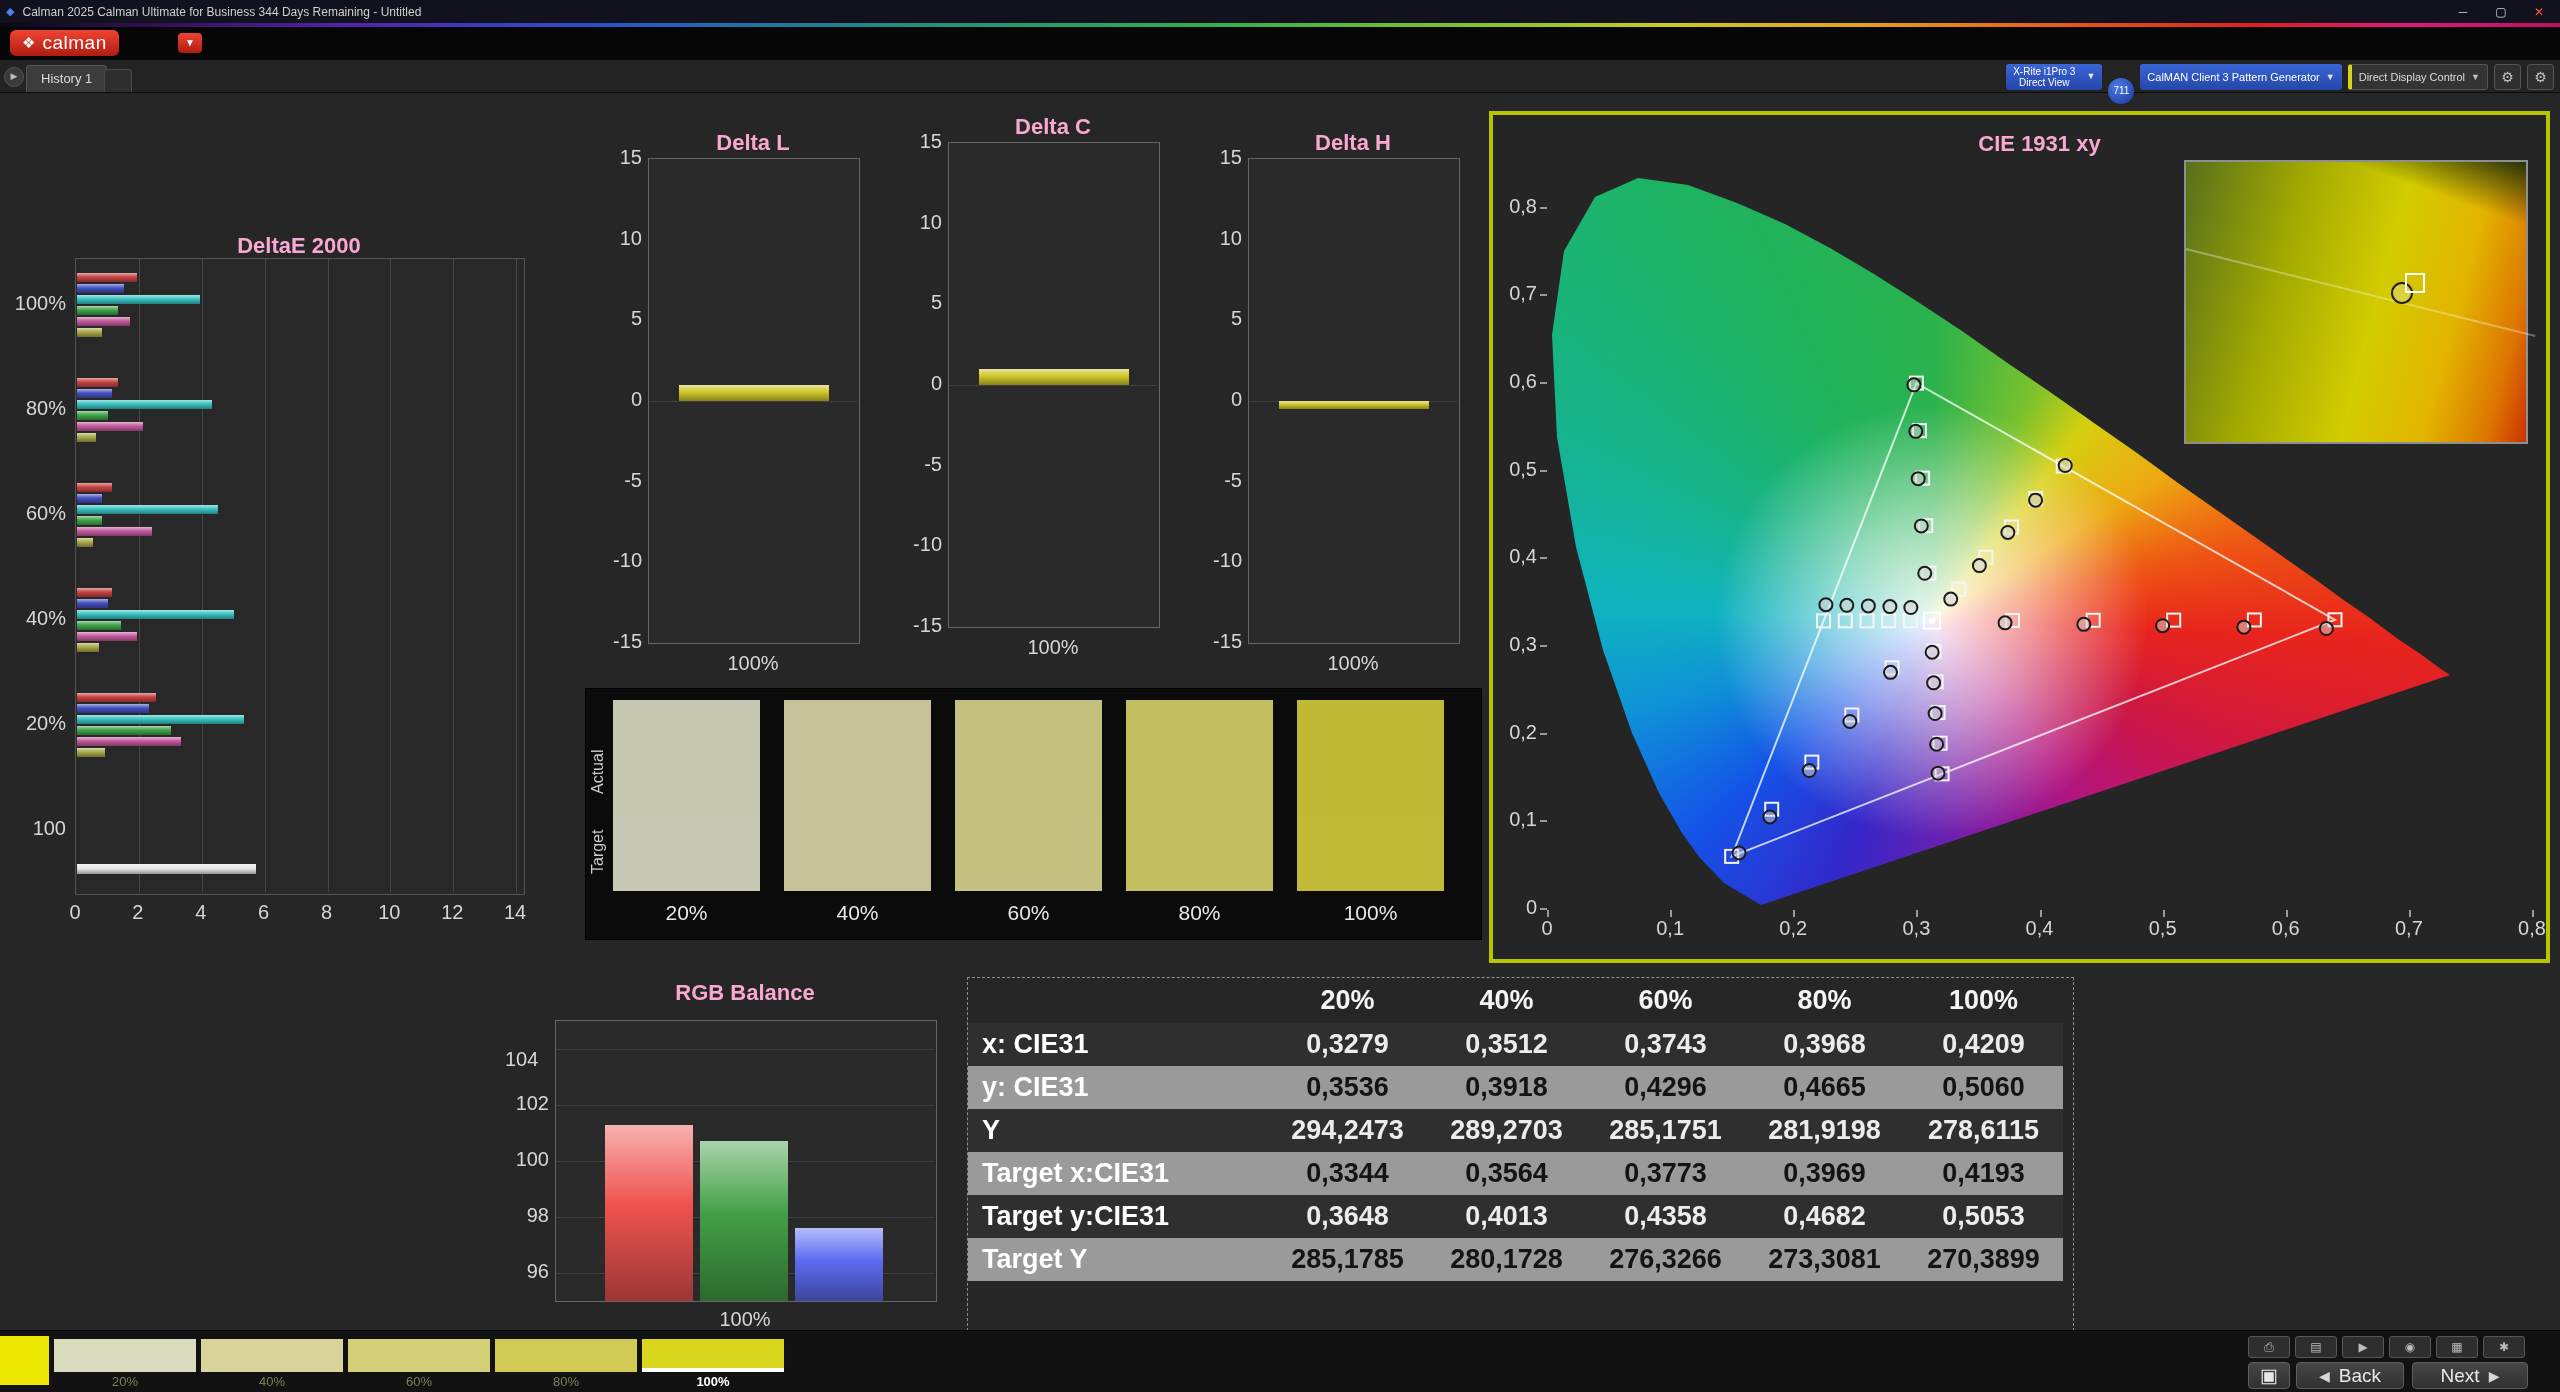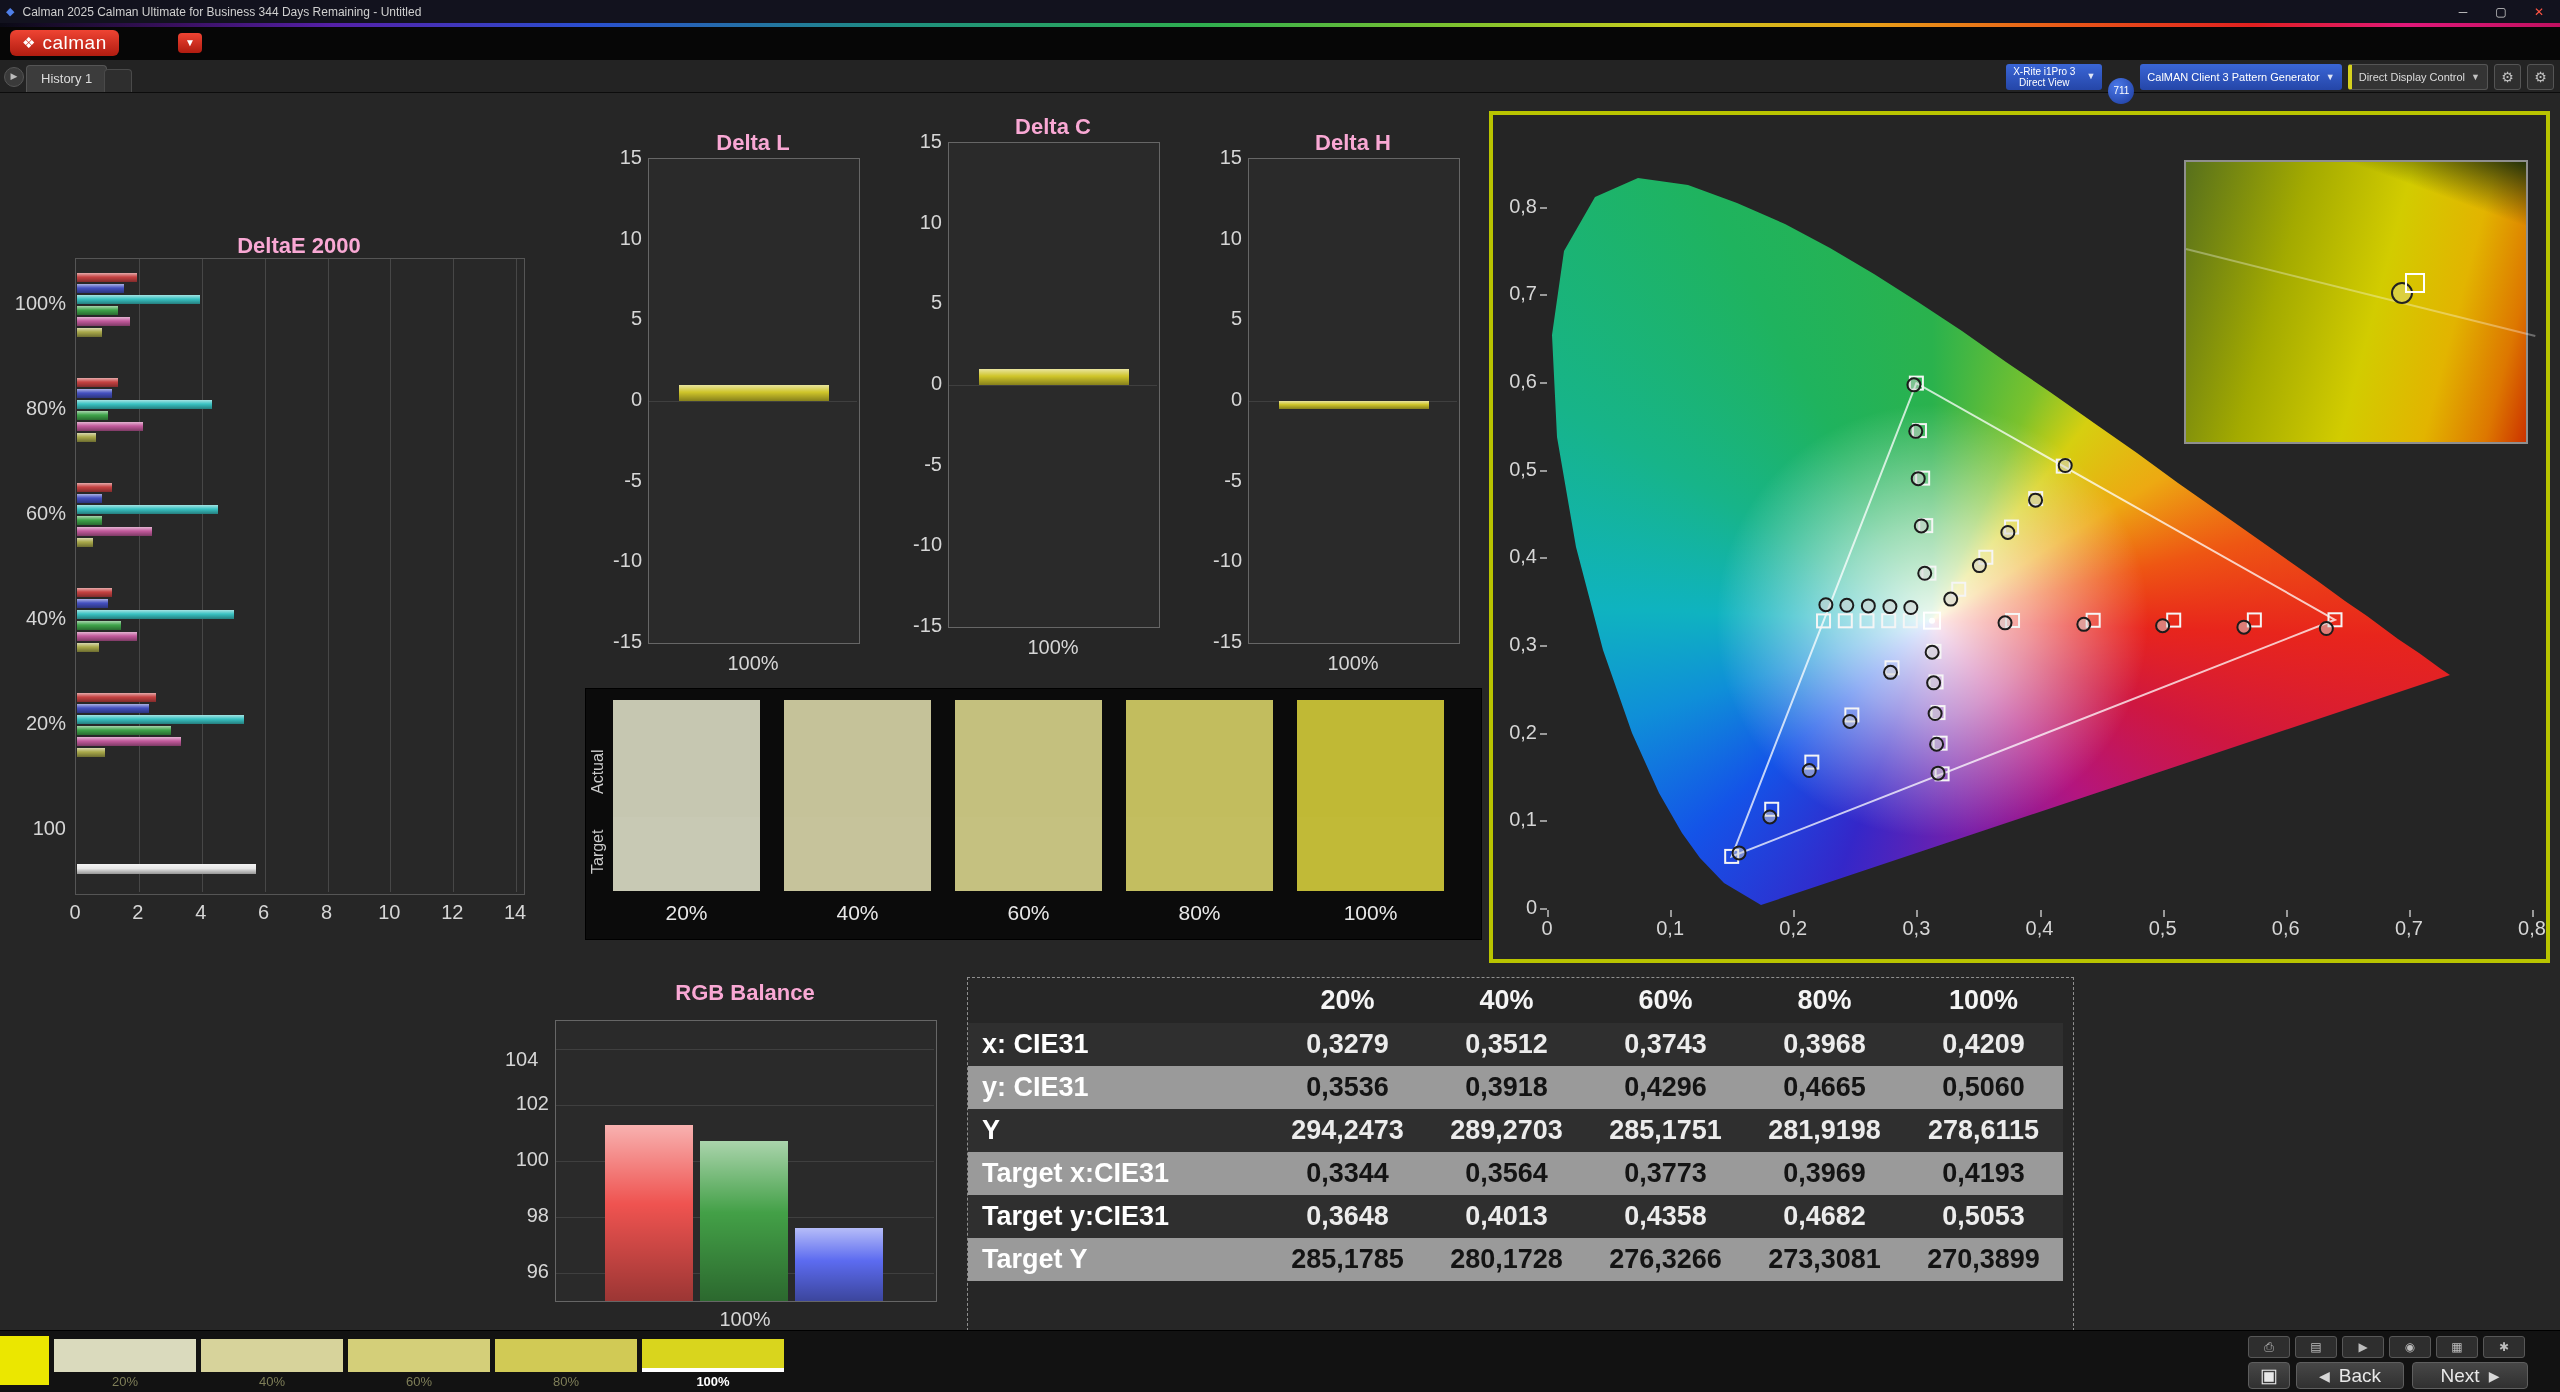--- a/index.html
+++ b/index.html
@@ -304,20 +304,21 @@
       <div class="cmp-label" style="left: 369px; top: 212px;">60%</div>
       <div class="cmp-swatch" style="left: 540px; top: 11px; height: 117px; background: rgb(194, 189, 94);"></div>
       <div class="cmp-swatch" style="left: 540px; top: 128px; height: 74px; background: rgb(195, 190, 96);"></div>
       <div class="cmp-label" style="left: 540px; top: 212px;">80%</div>
       <div class="cmp-swatch" style="left: 711px; top: 11px; height: 117px; background: rgb(192, 185, 53);"></div>
       <div class="cmp-swatch" style="left: 711px; top: 128px; height: 74px; background: rgb(193, 186, 55);"></div>
       <div class="cmp-label" style="left: 711px; top: 212px;">100%</div>
     </div>
 
   <div id="cie-panel">
+    <div class="chart-title cie-title">CIE 1931 xy</div>
     <div id="cie-plot">
       <div id="cie-horseshoe"></div>
       <svg id="cie-svg" width="985" height="745" viewBox="0 0 985 745">
           <polygon points="788,455.76489999999995 369.375,219.11800000000005 184.6875,692.4118" fill="none" stroke="rgba(255,255,255,0.75)" stroke-width="2"></polygon>
           <rect x="405.22999999999996" y="418.763744" width="13" height="13" fill="none" stroke="#f5f5f5" stroke-width="2"></rect>
           <rect x="432.3175" y="386.772589" width="13" height="13" fill="none" stroke="#f5f5f5" stroke-width="2"></rect>
           <rect x="458.050625" y="356.53437399999996" width="13" height="13" fill="none" stroke="#f5f5f5" stroke-width="2"></rect>
           <rect x="482.18312499999996" y="328.13674599999996" width="13" height="13" fill="none" stroke="#f5f5f5" stroke-width="2"></rect>
           <rect x="509.76312500000006" y="295.619709" width="13" height="13" fill="none" stroke="#f5f5f5" stroke-width="2"></rect>
           <rect x="459.035625" y="449.966076" width="13" height="13" fill="none" stroke="#f5f5f5" stroke-width="2"></rect>

